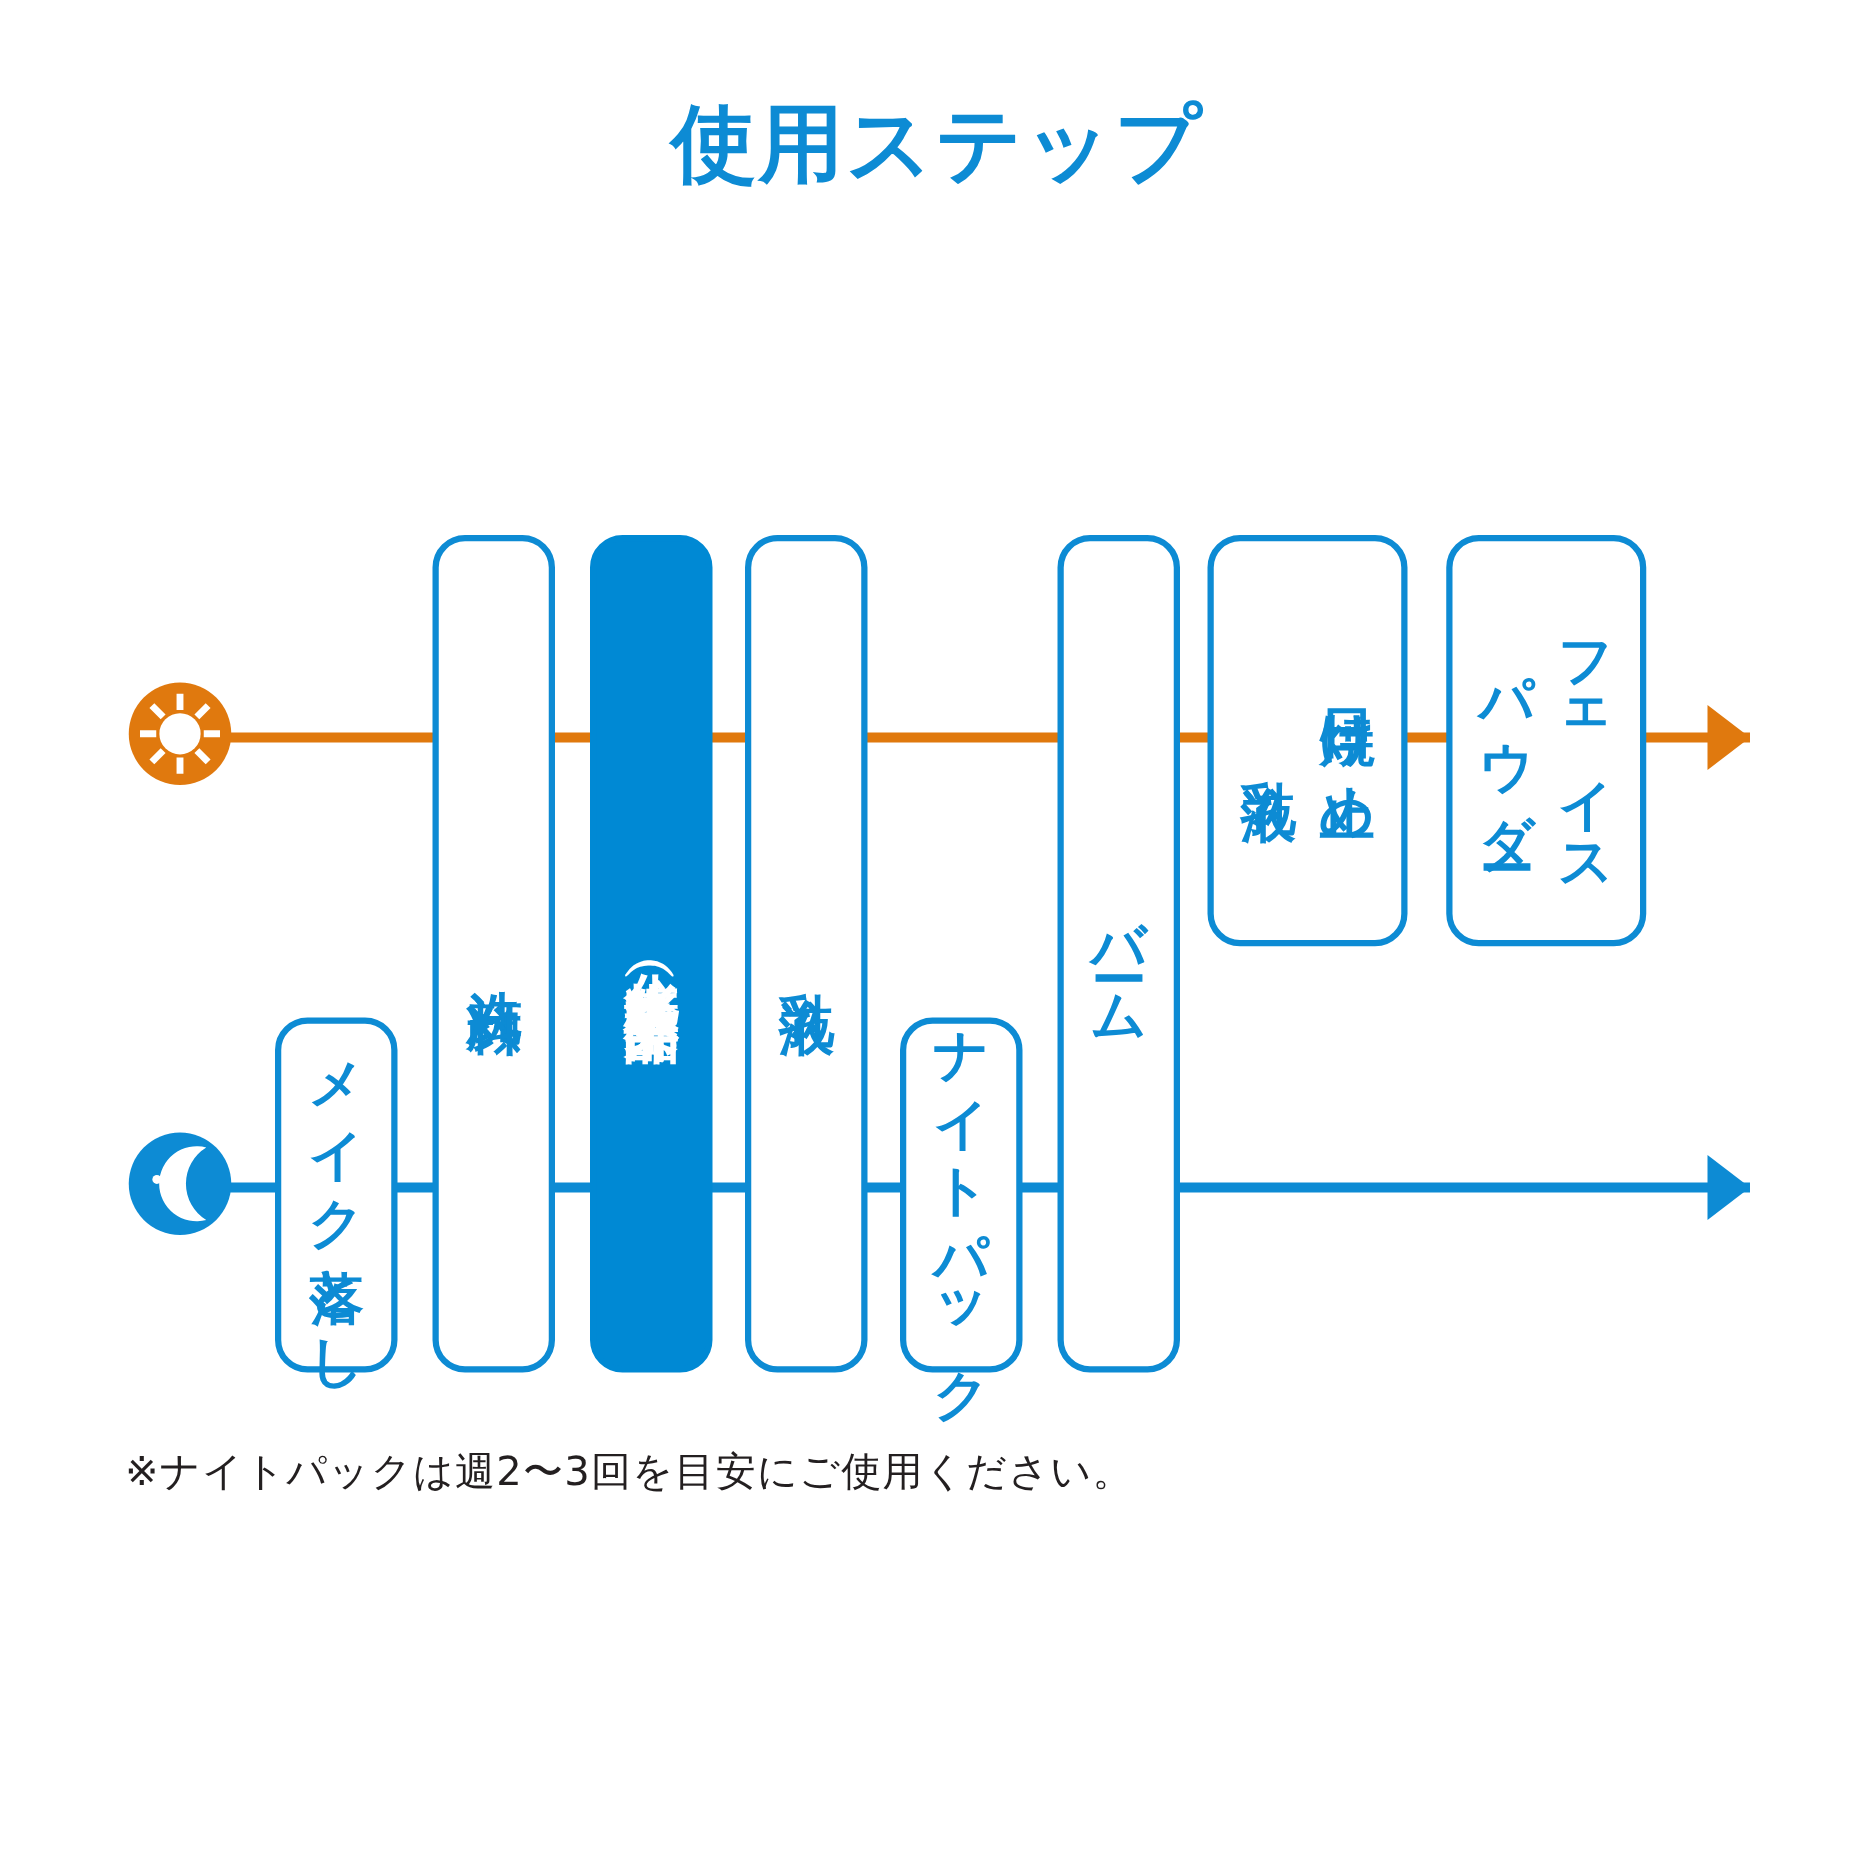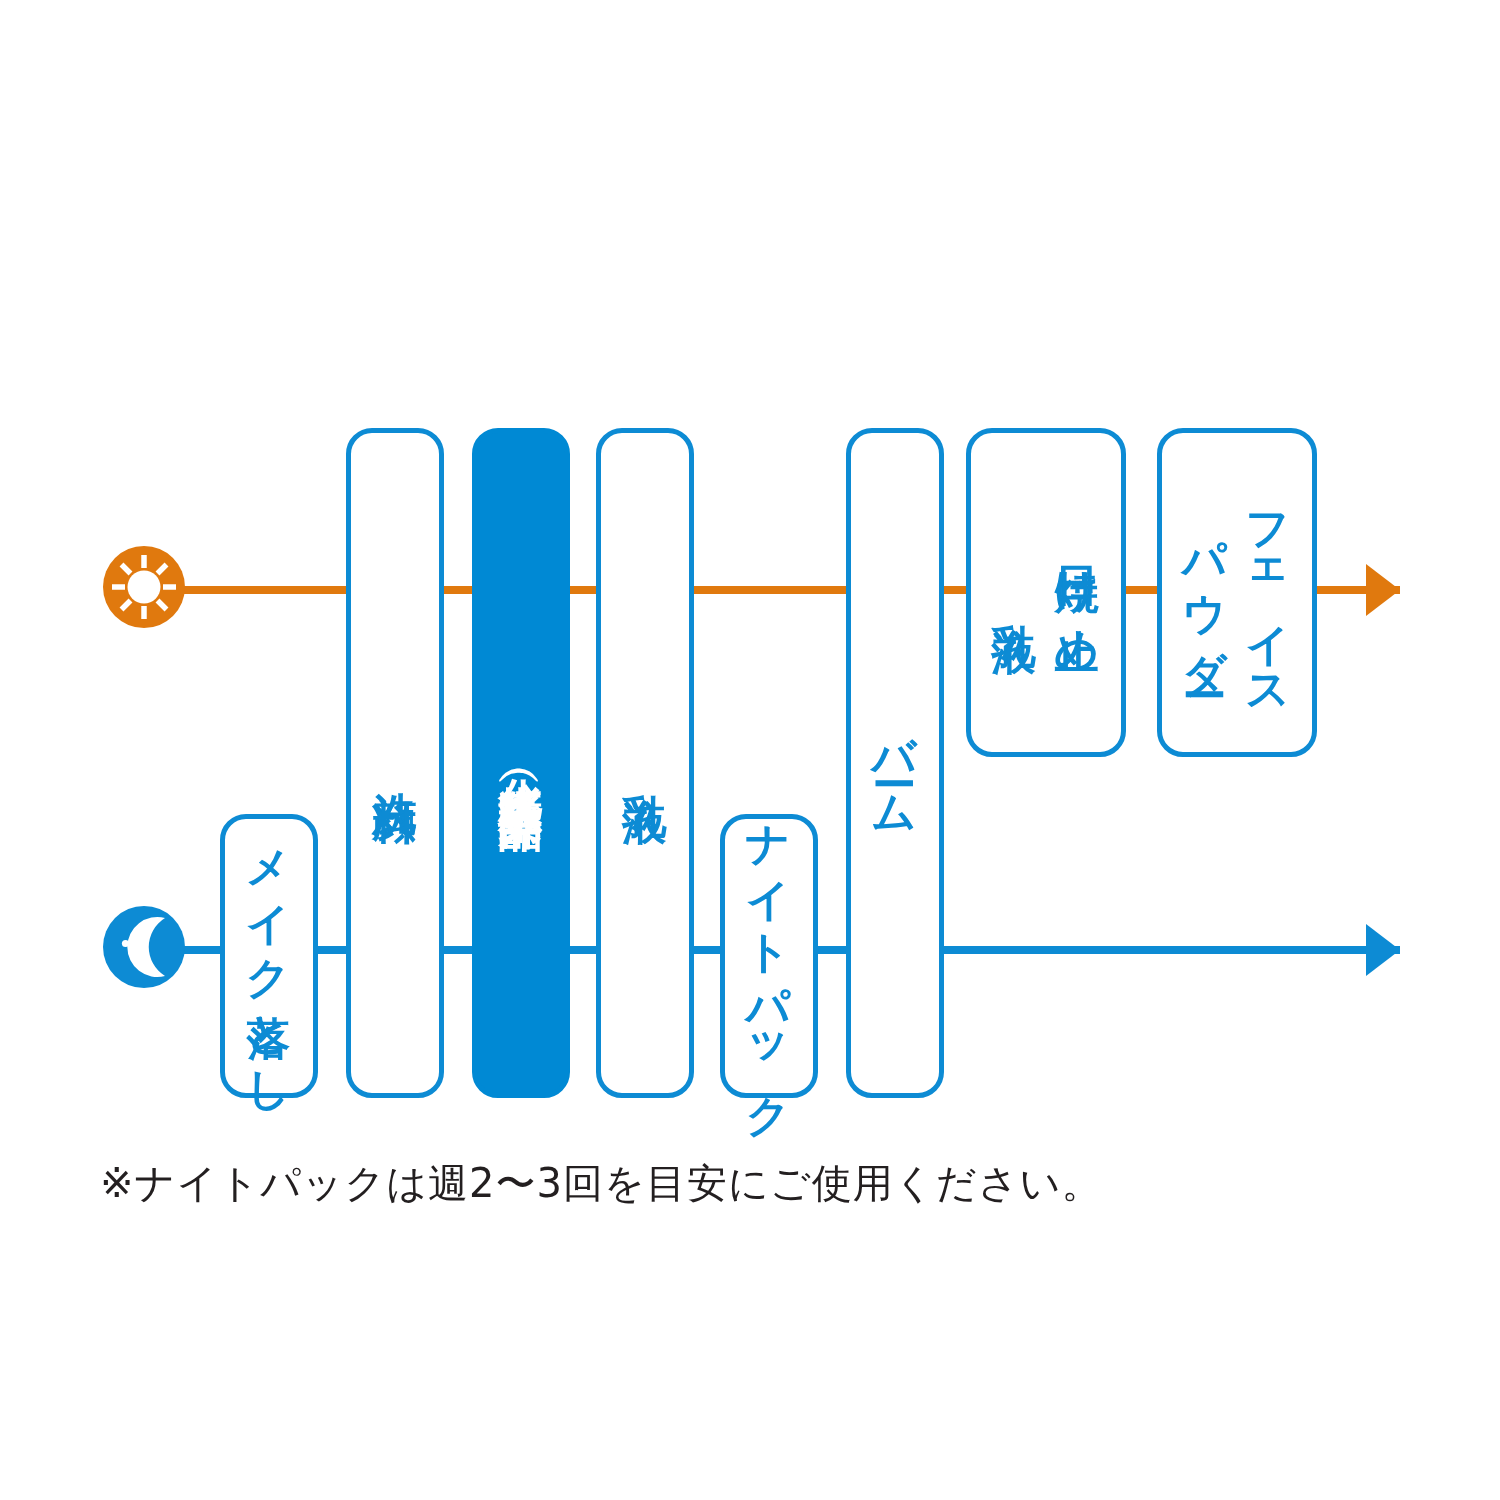--- a/index.html
+++ b/index.html
@@ -65,32 +65,33 @@
     letter-spacing:4px;
     line-height:1.12;
     white-space:nowrap;
     font-family:"DejaVu Sans","Liberation Sans",sans-serif;
   }
   .step.filled .vtext{color:#ffffff;}
 
   
   .footnote{
     position:absolute;left:100px;top:1156px;
-    font-size:40px;
+    font-size:32px;
     color:#231f20;
     letter-spacing:1px;
     white-space:nowrap;
     font-family:"DejaVu Sans","Liberation Sans",sans-serif;
   }
 </style>
 </head>
 <body>
 
 <div id="stage">
 
+  <div class="title">使用ステップ</div>
 
   <div class="line day" style="left:170px;top:586px;width:1230px;"></div>
   <div class="arrowhead day" style="left:1366px;top:564px;"></div>
 
   <div class="line night" style="left:170px;top:946px;width:1230px;"></div>
   <div class="arrowhead night" style="left:1366px;top:924px;"></div>
 
   <div class="icon-badge sun" style="left:103px;top:546px;width:82px;height:82px;">
     <svg viewBox="0 0 82 82" aria-hidden="true">
       <circle cx="41" cy="41" r="16.5" fill="#ffffff"></circle>

